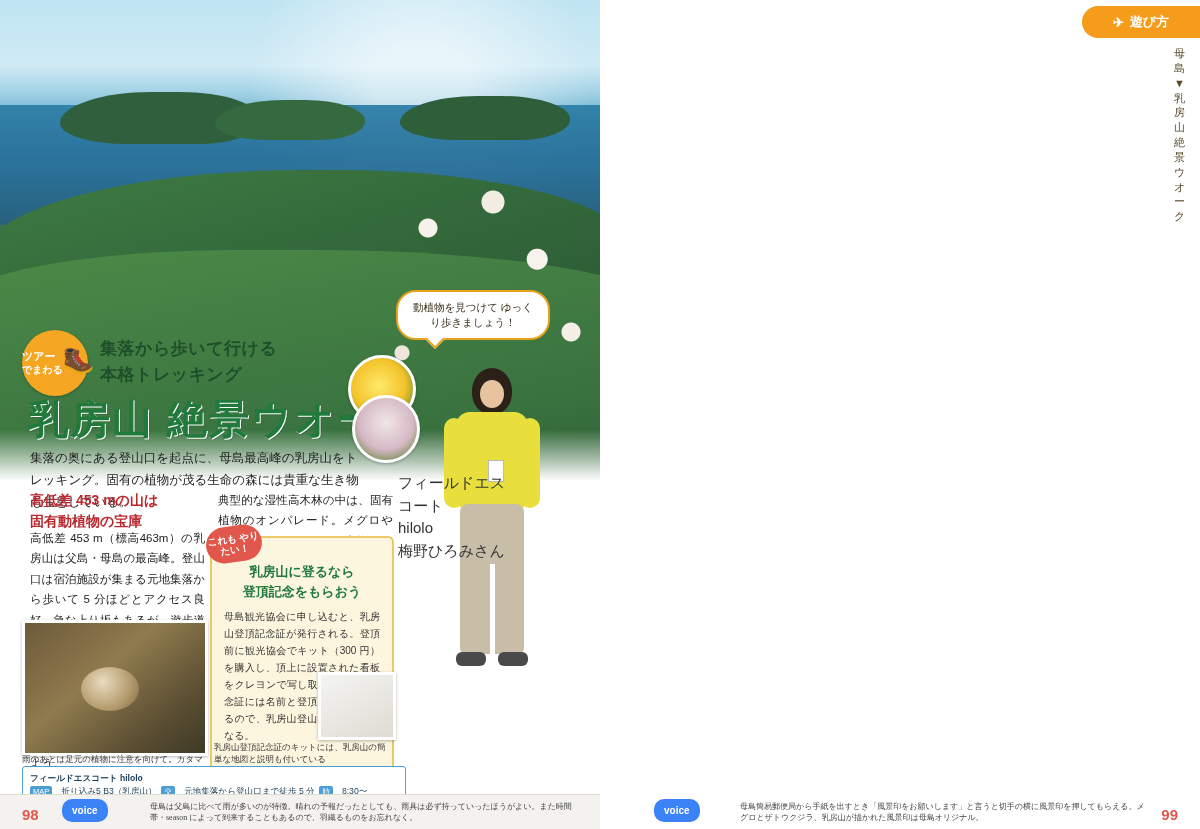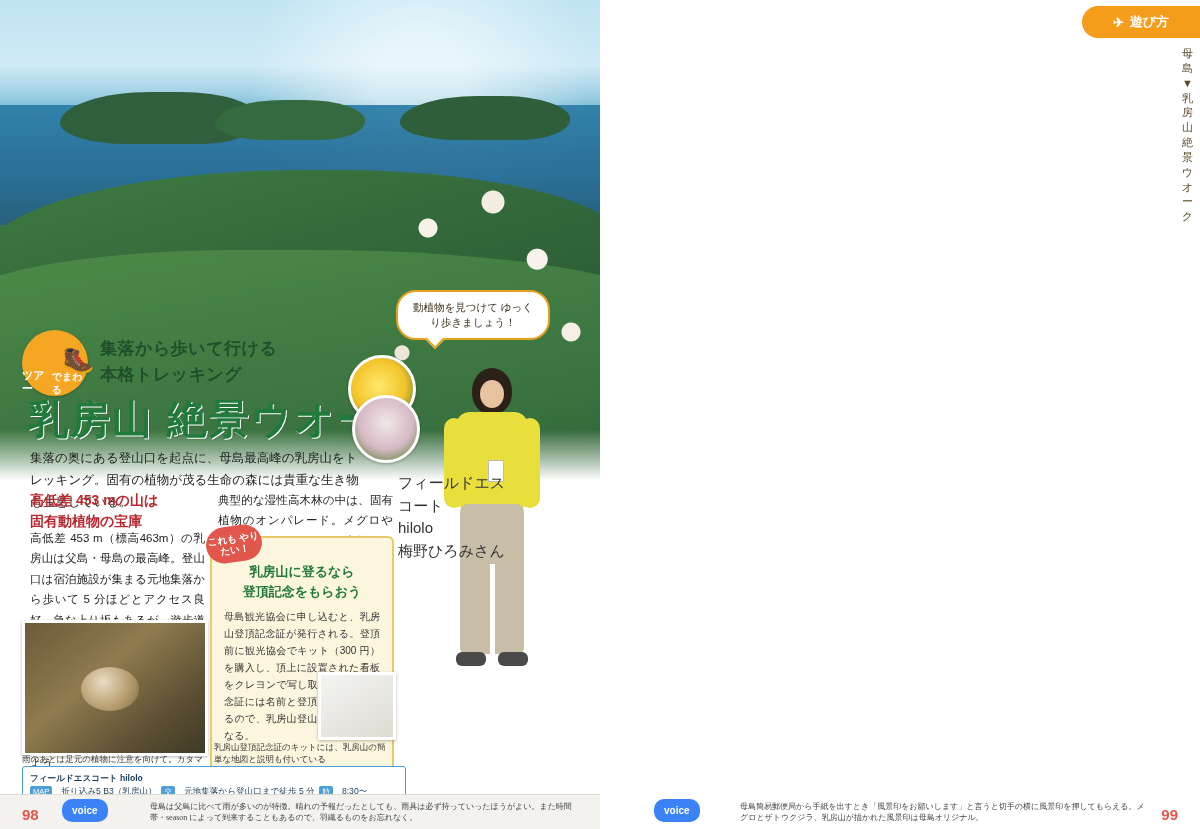--- a/index.html
+++ b/index.html
@@ -67,21 +67,21 @@
   .speech-bubble:after{
     content:"";position:absolute;width:12px;height:12px;background:#fff;
     border-right:2px solid #e8a11c;border-bottom:2px solid #e8a11c;
     transform:rotate(45deg);
   }
   .bubble-hero{left:396px;top:290px;width:126px;}
   .bubble-hero:after{left:30px;bottom:-8px;}
 
   .tour-badge{
     position:absolute;left:22px;top:330px;width:66px;height:66px;border-radius:50%;
-    background:#f5a623;color:#fff;display:flex;align-items:flex-end;
+    background:#f5a623;color:#fff;display:flex;flex-direction:column;align-items:flex-start;
     justify-content:center;font-size:11px;font-weight:bold;line-height:1.25;
     box-shadow:0 1px 3px rgba(0,0,0,.25);
   }
   .tour-badge .t2{font-size:10px;}
 
   .head-line{
     position:absolute;left:100px;top:336px;width:330px;font-size:17px;font-weight:bold;
     color:#1f4f2a;line-height:1.5;letter-spacing:.5px;
   }
   .boot-icon{position:absolute;left:62px;top:345px;font-size:26px;}
@@ -187,21 +187,21 @@
 
   
   .tab-asobi{
     position:absolute;right:0;top:6px;width:118px;height:32px;
     background:#f59c1a;color:#fff;border-radius:16px 0 0 16px;
     display:flex;align-items:center;justify-content:center;gap:6px;
     font-size:13px;font-weight:bold;
   }
   .side-tab{
     position:absolute;right:6px;top:46px;width:20px;
-    font-size:11px;color:#5a4a2a;line-height:1.35;text-align:right;
+    font-size:11px;color:#5a4a2a;line-height:1.35;text-align:left;
     letter-spacing:1px;
   }
   .side-tab span{display:block;}
 
   
   .footer{
     position:absolute;bottom:0;height:34px;background:#f3f2ee;
     border-top:1px solid #dedbd0;
   }
   .footer-l{left:0;width:600px;}

